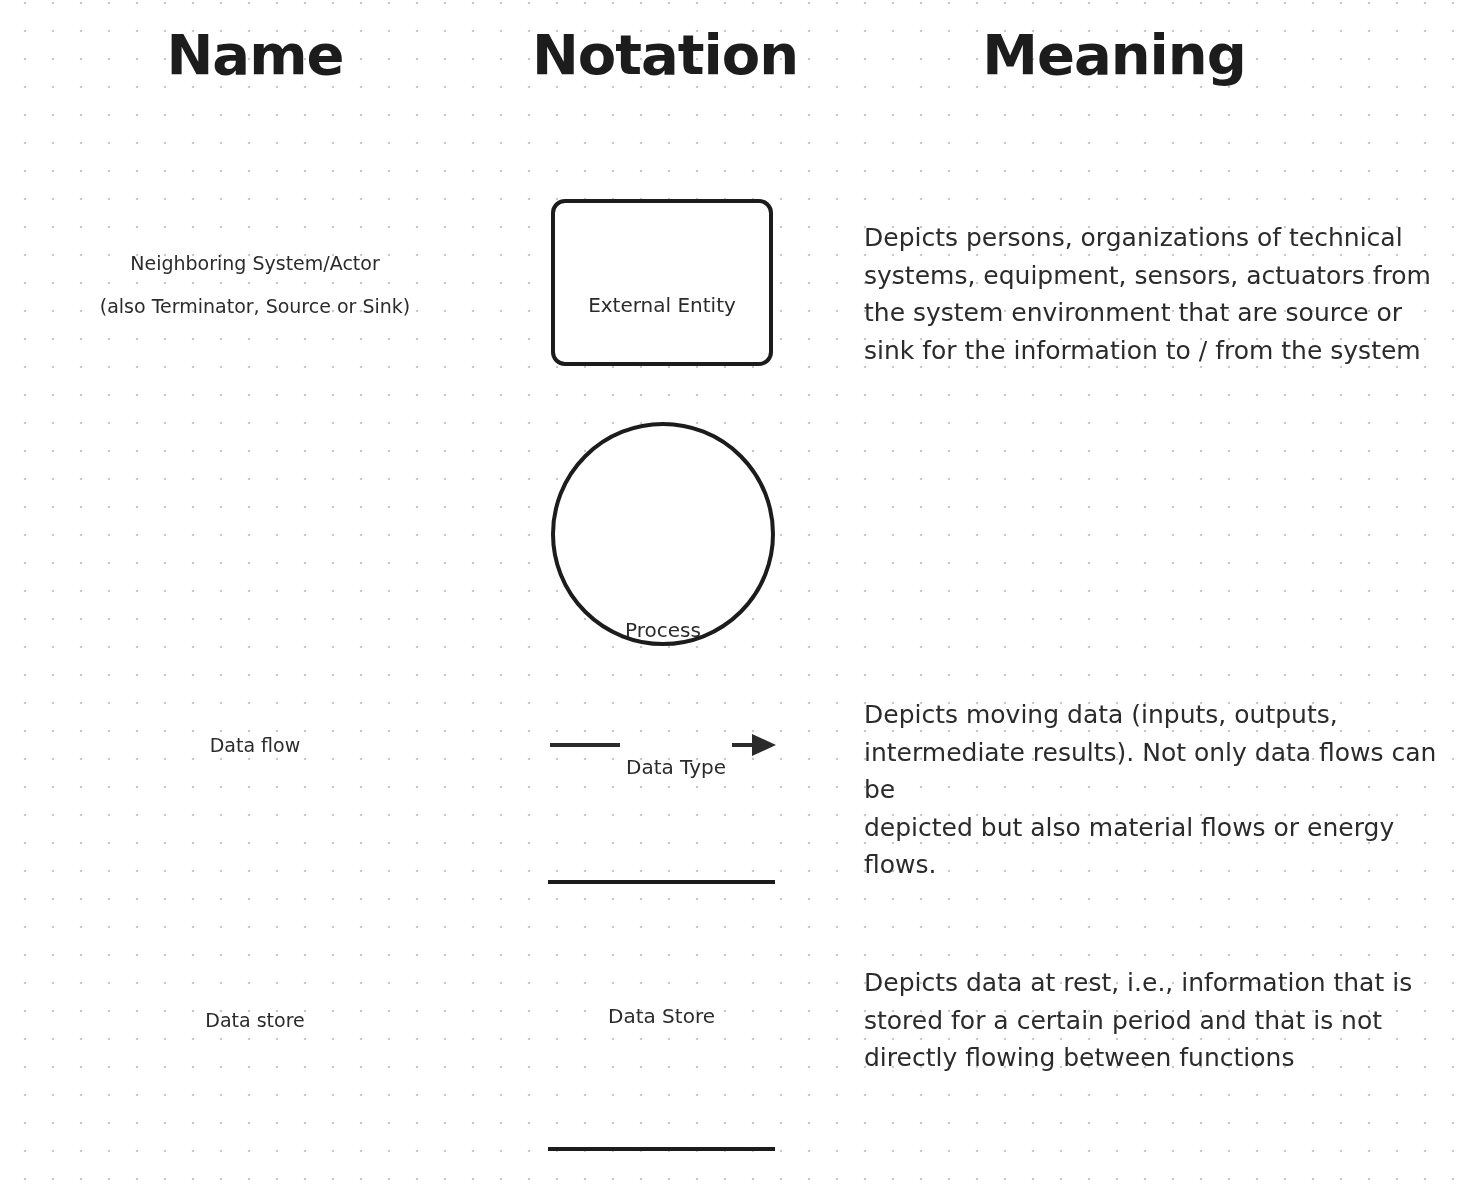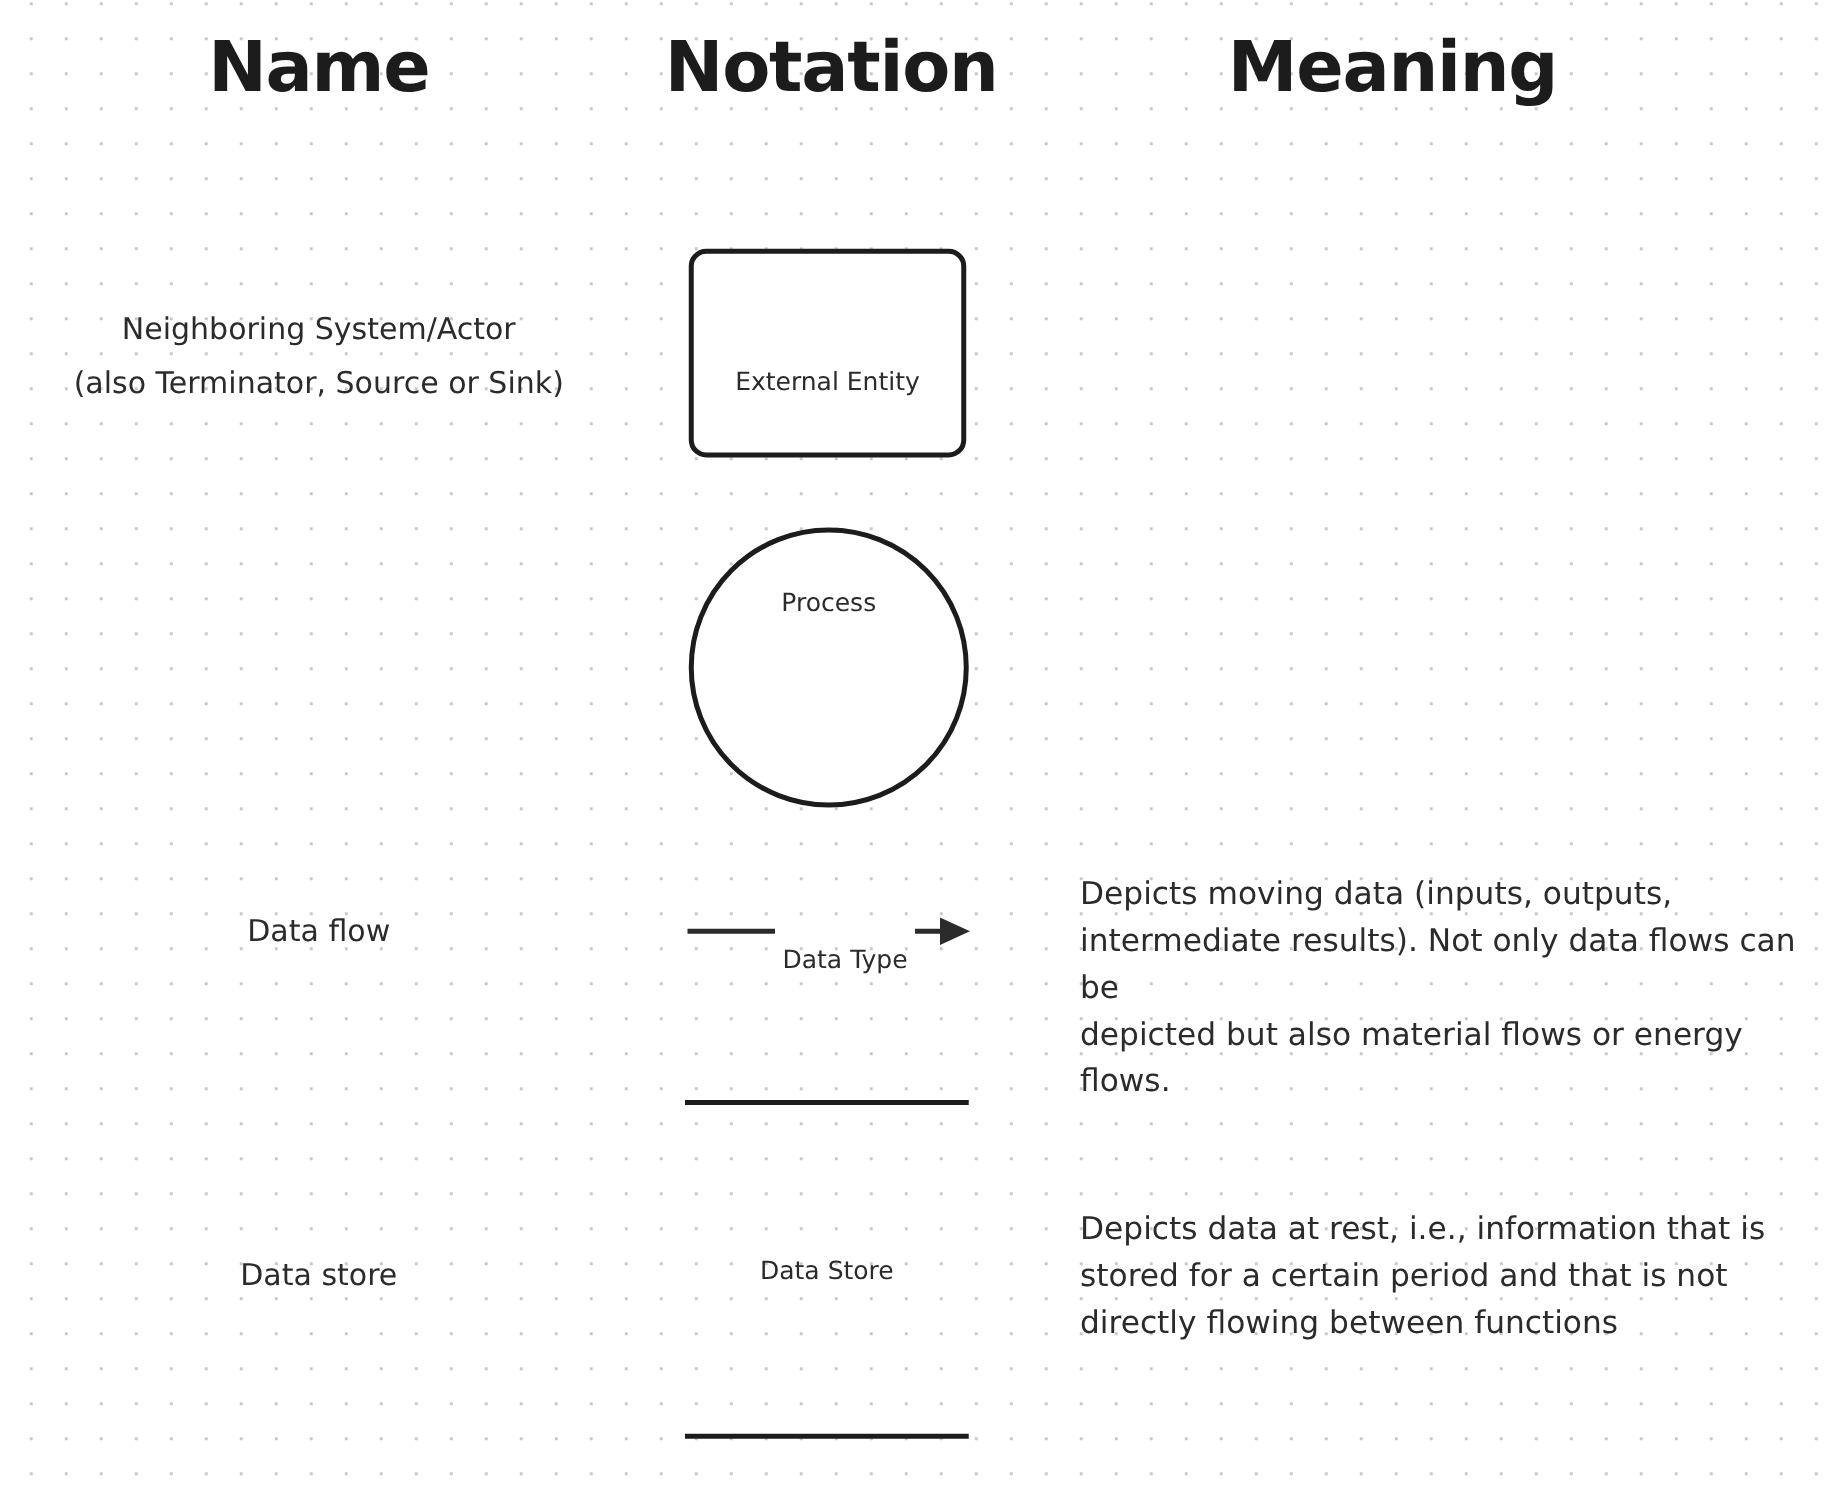--- a/index.html
+++ b/index.html
@@ -30,21 +30,21 @@
   }
   .hdr-name     { left: 0;     width: 510px; }
   .hdr-notation { left: 505px; width: 320px; }
   .hdr-meaning  { left: 864px; width: 500px; }
 
   .name-label {
     position: absolute;
     left: 0;
     width: 510px;
     text-align: center;
-    font-size: 24px;
+    font-size: 19px;
     line-height: 43px;
     white-space: pre-line;
   }
   .meaning-text {
     position: absolute;
     left: 864px;
     width: 590px;
     font-size: 25px;
     line-height: 37.5px;
     white-space: pre-line;
@@ -73,21 +73,21 @@
     position: absolute;
     left: 551px;
     top: 422px;
     width: 224px;
     height: 224px;
     background: #ffffff;
     border: 4px solid #1c1c1c;
     border-radius: 50%;
     box-sizing: border-box;
     display: flex;
-    align-items: flex-start;
+    align-items: flex-end;
     justify-content: center;
   }
 
   .dataflow-arrow {
     position: absolute;
     left: 550px;
     top: 731px;
     width: 226px;
     height: 28px;
     display: flex;
@@ -140,20 +140,24 @@
 
   <div class="hdr hdr-name">Name</div>
   <div class="hdr hdr-meaning">Meaning</div>
   <div class="hdr hdr-notation">Notation</div>
 
   <div class="name-label" style="top:242px;">Neighboring System/Actor
 (also Terminator, Source or Sink)</div>
   <div class="ext-entity-shape">
     <span class="notation-label">External Entity</span>
   </div>
+  <div class="meaning-text" style="top:219px;">Depicts persons, organizations of technical
+systems, equipment, sensors, actuators from
+the system environment that are source or
+sink for the information to / from the system</div>
 
   <div class="process-shape">
     <span class="notation-label">Process</span>
   </div>
 
   <div class="name-label" style="top:724px;">Data flow</div>
   <div class="dataflow-arrow">
     <span class="arrow-line-left"></span>
     <span class="notation-label arrow-label">Data Type</span>
     <span class="arrow-line-right"></span>

